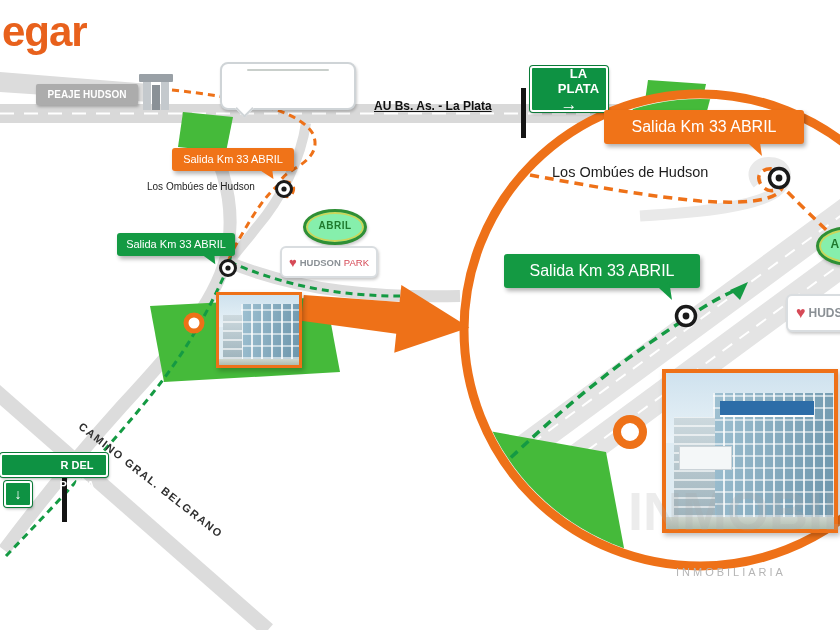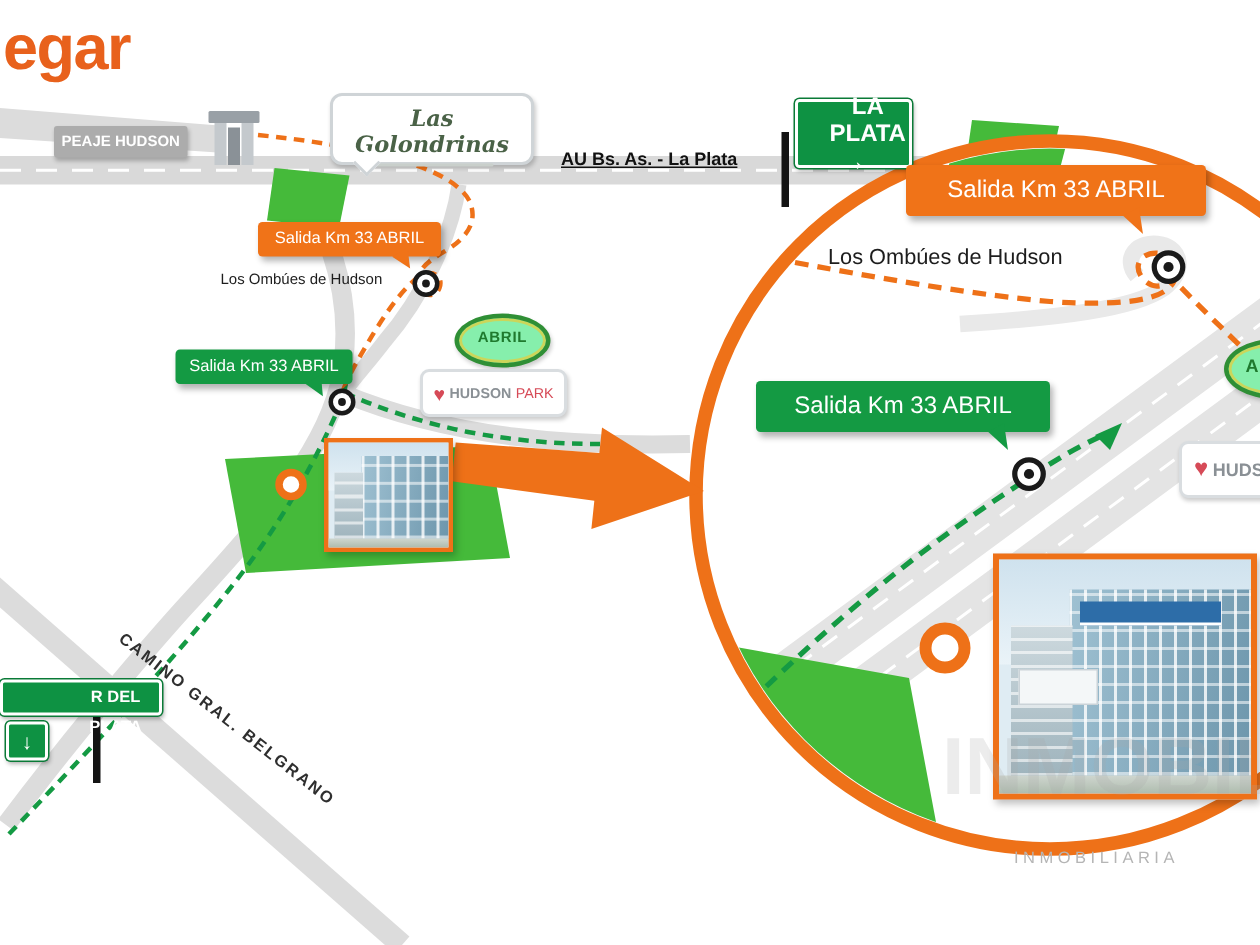--- a/index.html
+++ b/index.html
@@ -160,39 +160,38 @@
         <circle cx="686" cy="316" r="3.4" fill="#1a1a1a"></circle>
       </g>
       <circle cx="630" cy="432" r="13" fill="#ffffff" stroke="#EE7118" stroke-width="8"></circle>
     </g>
 
     <polygon points="302,303 398,300 398,283 470,318 398,351 398,332 302,329" fill="#EE7118" transform="rotate(6 380 316)"></polygon>
   </svg>
 
   <div class="abs page-title">egar</div>
 
-  <div class="abs gray-sign" style="left:36px;top:84px;width:89px;height:21px;line-height:21px;text-align:center;">PEAJE HUDSON</div>
+  <div class="abs gray-sign" style="left:36px;top:84px;width:102px;height:21px;line-height:21px;text-align:center;">PEAJE HUDSON</div>
   <svg class="abs" style="left:138px;top:74px;" width="36" height="42">
     <rect x="1" y="0" width="34" height="8" rx="1" fill="#99A0A6"></rect>
     <rect x="5" y="8" width="8" height="28" fill="#C4C9CD"></rect>
     <rect x="23" y="8" width="8" height="28" fill="#C4C9CD"></rect>
     <rect x="14" y="11" width="8" height="25" fill="#8A9197"></rect>
   </svg>
 
   <div class="abs white-sign" style="left:220px;top:62px;width:132px;height:44px;">
-    <div class="golondrinas-name">Las Golondrinas</div>
     <div class="golondrinas-sub"></div>
     <div class="sign-tail" style="left:16px;bottom:-7px;"></div>
   </div>
 
   <div class="abs hwy-label" style="left:374px;top:99px;">AU Bs. As. - La Plata</div>
 
   <div class="abs post" style="left:521px;top:88px;width:5px;height:50px;"></div>
   <div class="abs green-sign" style="left:530px;top:66px;width:74px;height:42px;display:flex;flex-direction:column;align-items:center;justify-content:center;">
-    <div style="font-size:16px;margin-left:19px;">LA PLATA</div>
+    <div style="font-size:13px;margin-left:19px;">LA PLATA</div>
     <div style="font-size:17px;line-height:1;">→</div>
   </div>
 
   <div class="abs salida orange" style="left:172px;top:148px;width:122px;height:23px;line-height:23px;font-size:11px;">Salida Km 33 ABRIL</div>
   <div class="abs tri" style="left:264px;top:167px;border-top:13px solid #F07318;transform:rotate(-32deg);"></div>
 
   <div class="abs map-label" style="left:147px;top:181px;font-size:10px;">Los Ombúes de Hudson</div>
 
   <div class="abs salida green" style="left:117px;top:233px;width:118px;height:23px;line-height:23px;font-size:11px;">Salida Km 33 ABRIL</div>
   <div class="abs tri" style="left:206px;top:252px;border-top:13px solid #149A43;transform:rotate(-30deg);"></div>

